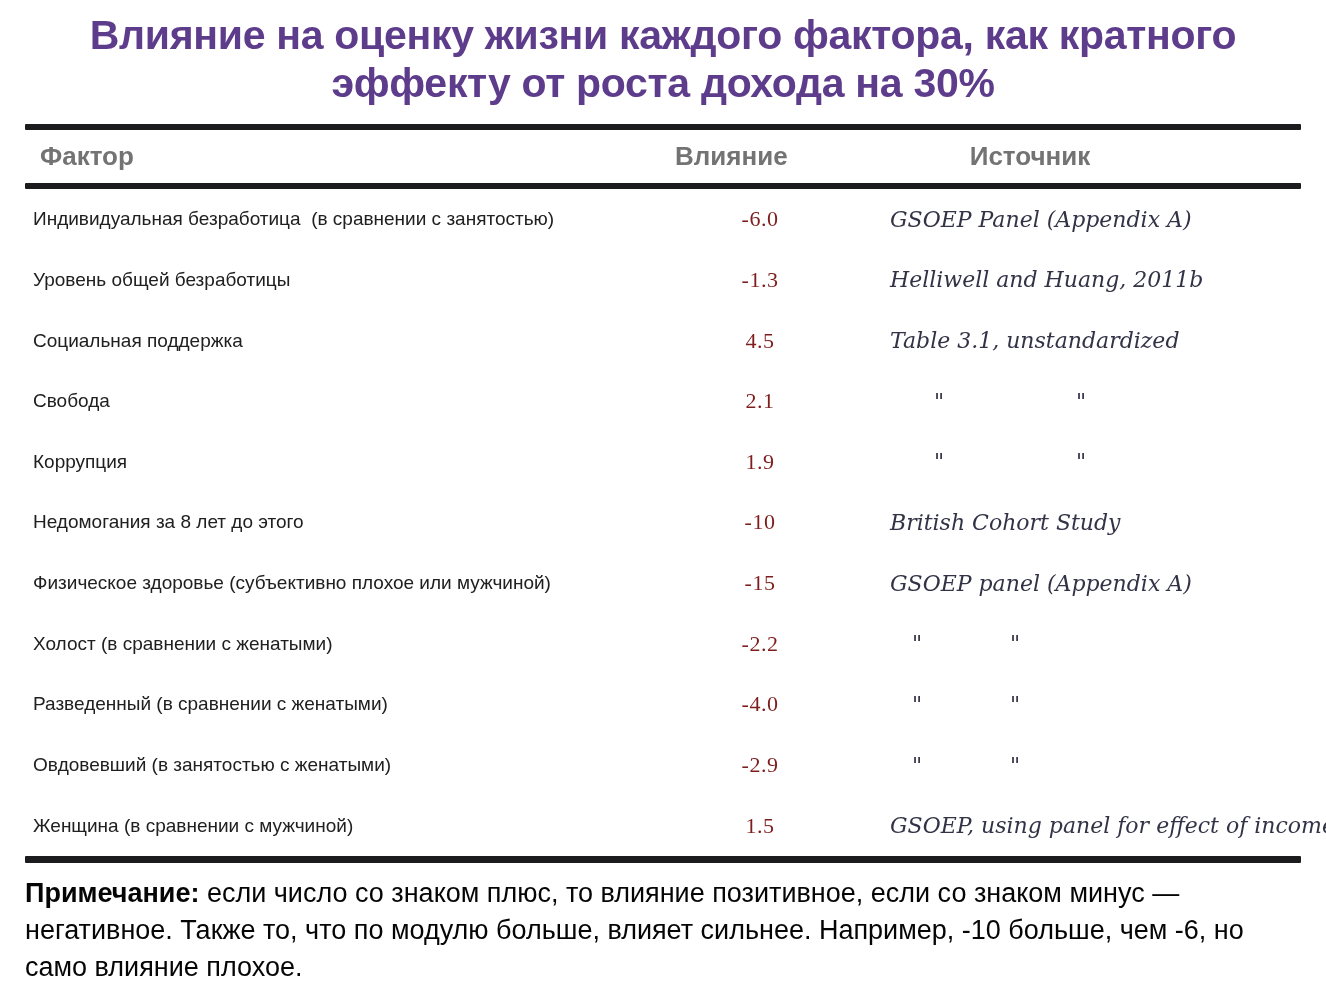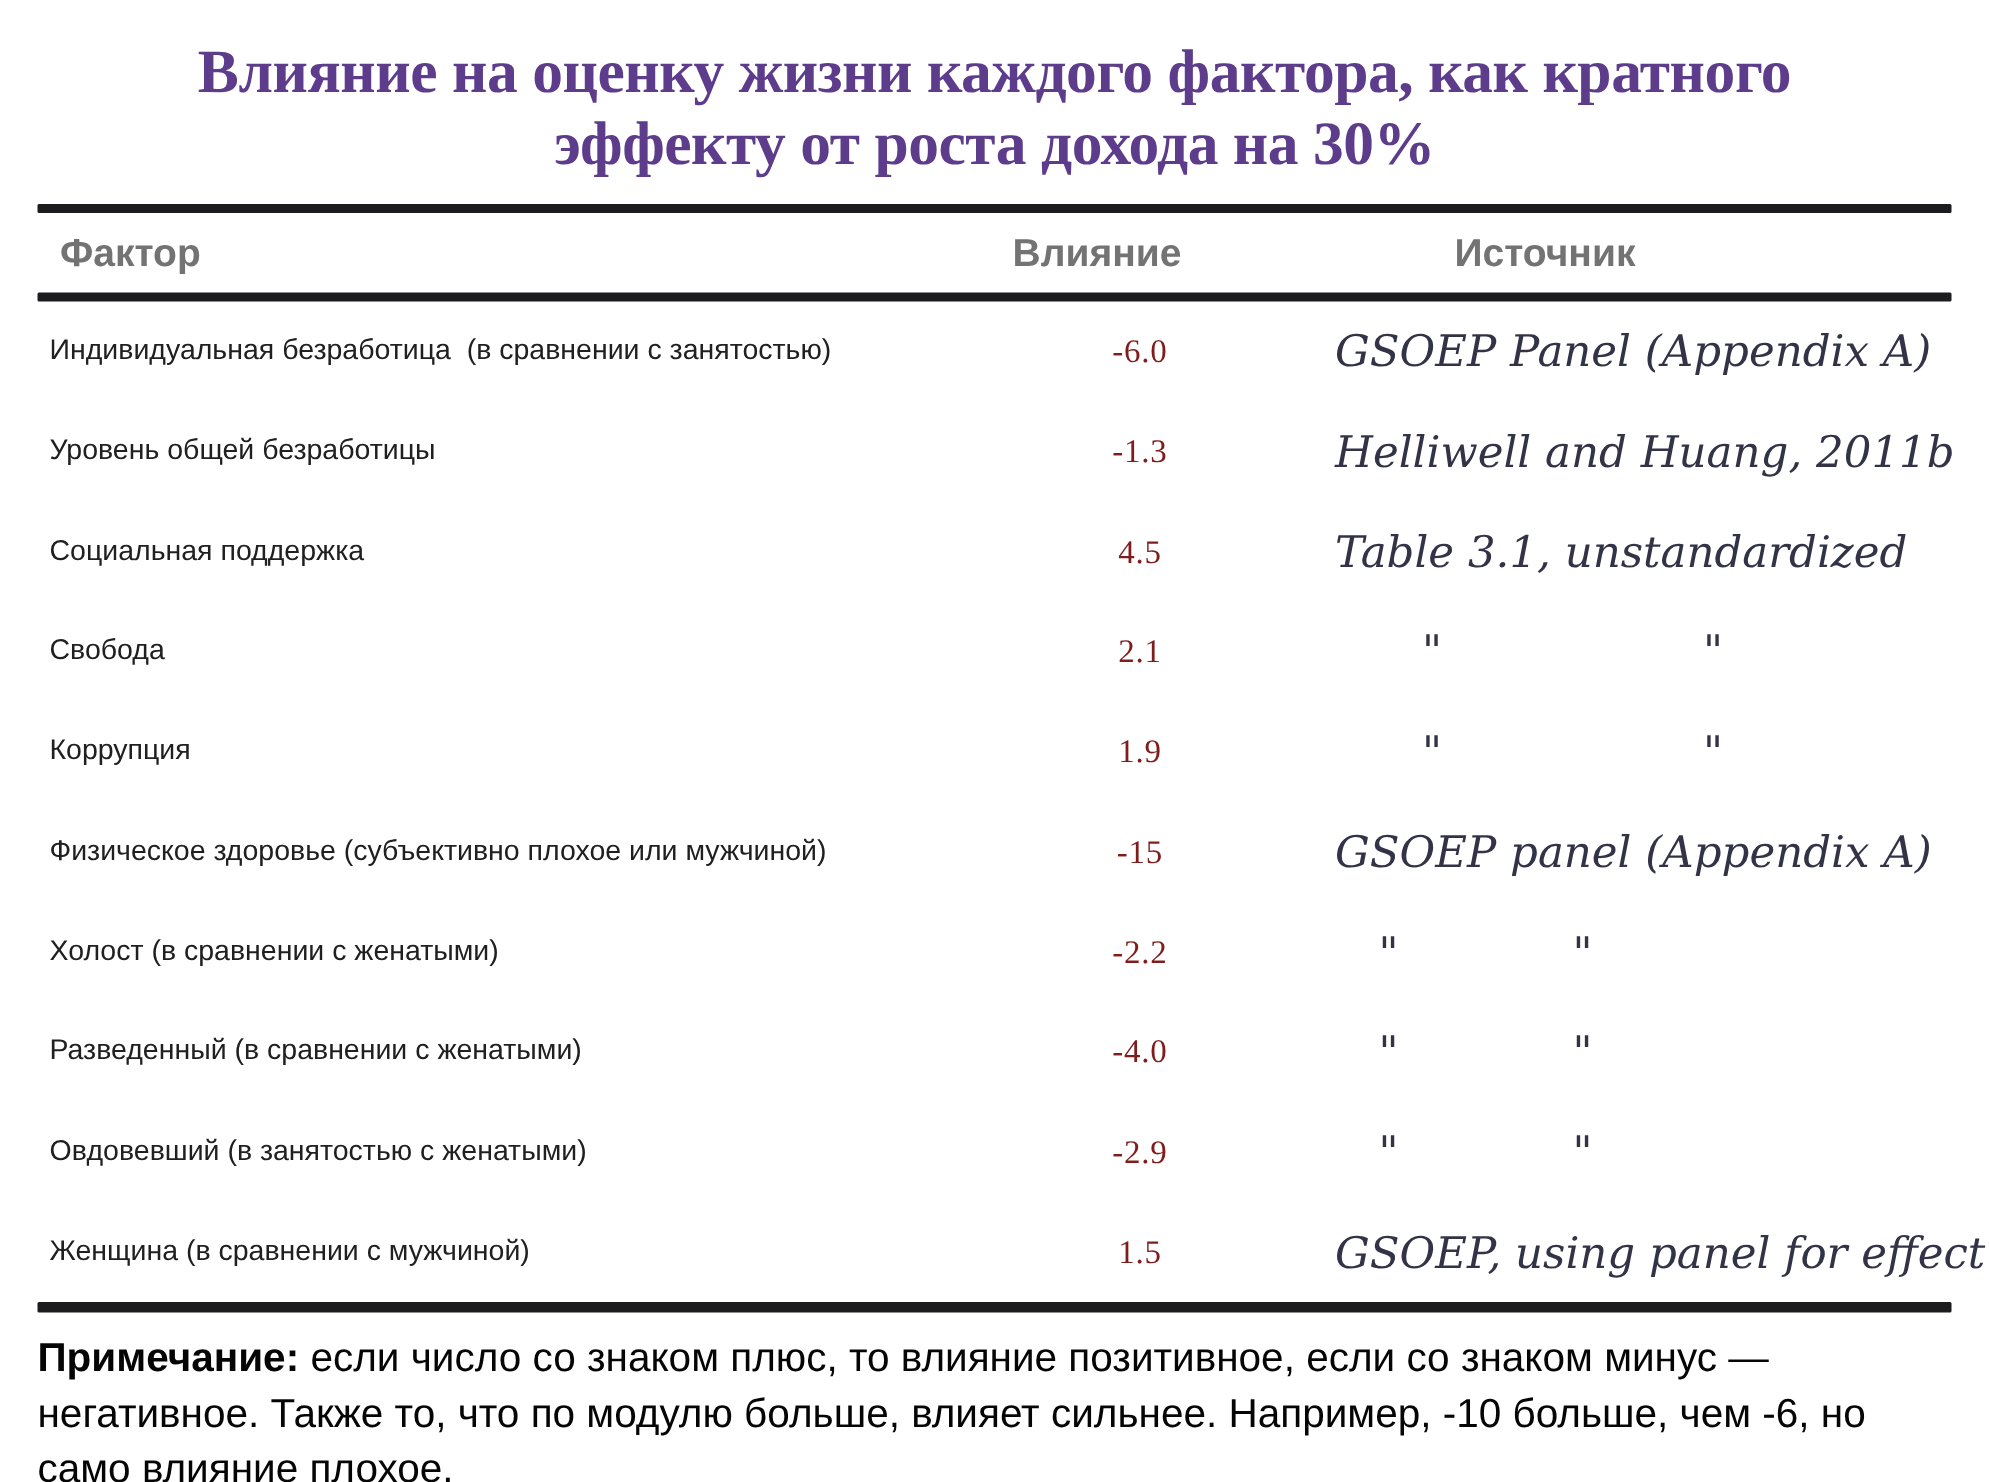--- a/index.html
+++ b/index.html
@@ -1,27 +1,26 @@
 <!DOCTYPE html>
 <html><head>
 <meta charset="utf-8">
 <style>
   * { box-sizing: border-box; margin: 0; padding: 0; }
   html, body { width: 1326px; height: 988px; background: #ffffff; overflow: hidden; }
   body { font-family: "Liberation Sans", sans-serif; position: relative; }
 
   .page-title {
-    margin: 24px 30px 0;
+    margin: 12px 30px 0;
     text-align: center;
     font-size: 41px;
     font-weight: 700;
     line-height: 1.17;
     color: #5e3c8c;
     letter-spacing: -0.3px;
-    font-family: Liberation Serif, serif;
   }
   .page-title .title-line { white-space: nowrap; }
 
   .rule {
     height: 6px;
     background: #1c1c1e;
     margin: 0 25px;
     border-radius: 1px;
   }
   .rule-top { margin-top: 16px; }
@@ -65,21 +64,21 @@
     font-variant-numeric: oldstyle-nums;
     font-size: 22px;
     color: #7f1d1d;
     letter-spacing: 0.5px;
   }
   .cell.source {
     flex: 1 1 auto;
     padding-left: 45px;
     font-family: "DejaVu Serif", serif;
     font-style: italic;
-    font-size: 29px;
+    font-size: 22px;
     color: #333347;
     white-space: pre;
   }
 
   .note {
     margin: 12px 28px 0 25px;
     font-size: 27px;
     line-height: 1.37;
     color: #050505;
     max-width: 1272px;
@@ -131,20 +130,25 @@
       <div class="cell impact">2.1</div>
       <div class="cell source">  "      "</div>
     </div>
 
     <div class="row">
       <div class="cell factor">Коррупция</div>
       <div class="cell impact">1.9</div>
       <div class="cell source">  "      "</div>
     </div>
 
+    <div class="row">
+      <div class="cell factor">Недомогания за 8 лет до этого</div>
+      <div class="cell impact">-10</div>
+      <div class="cell source">British Cohort Study</div>
+    </div>
 
     <div class="row">
       <div class="cell factor">Физическое здоровье (субъективно плохое или мужчиной)</div>
       <div class="cell impact">-15</div>
       <div class="cell source">GSOEP panel (Appendix A)</div>
     </div>
 
     <div class="row">
       <div class="cell factor">Холост (в сравнении с женатыми)</div>
       <div class="cell impact">-2.2</div>

